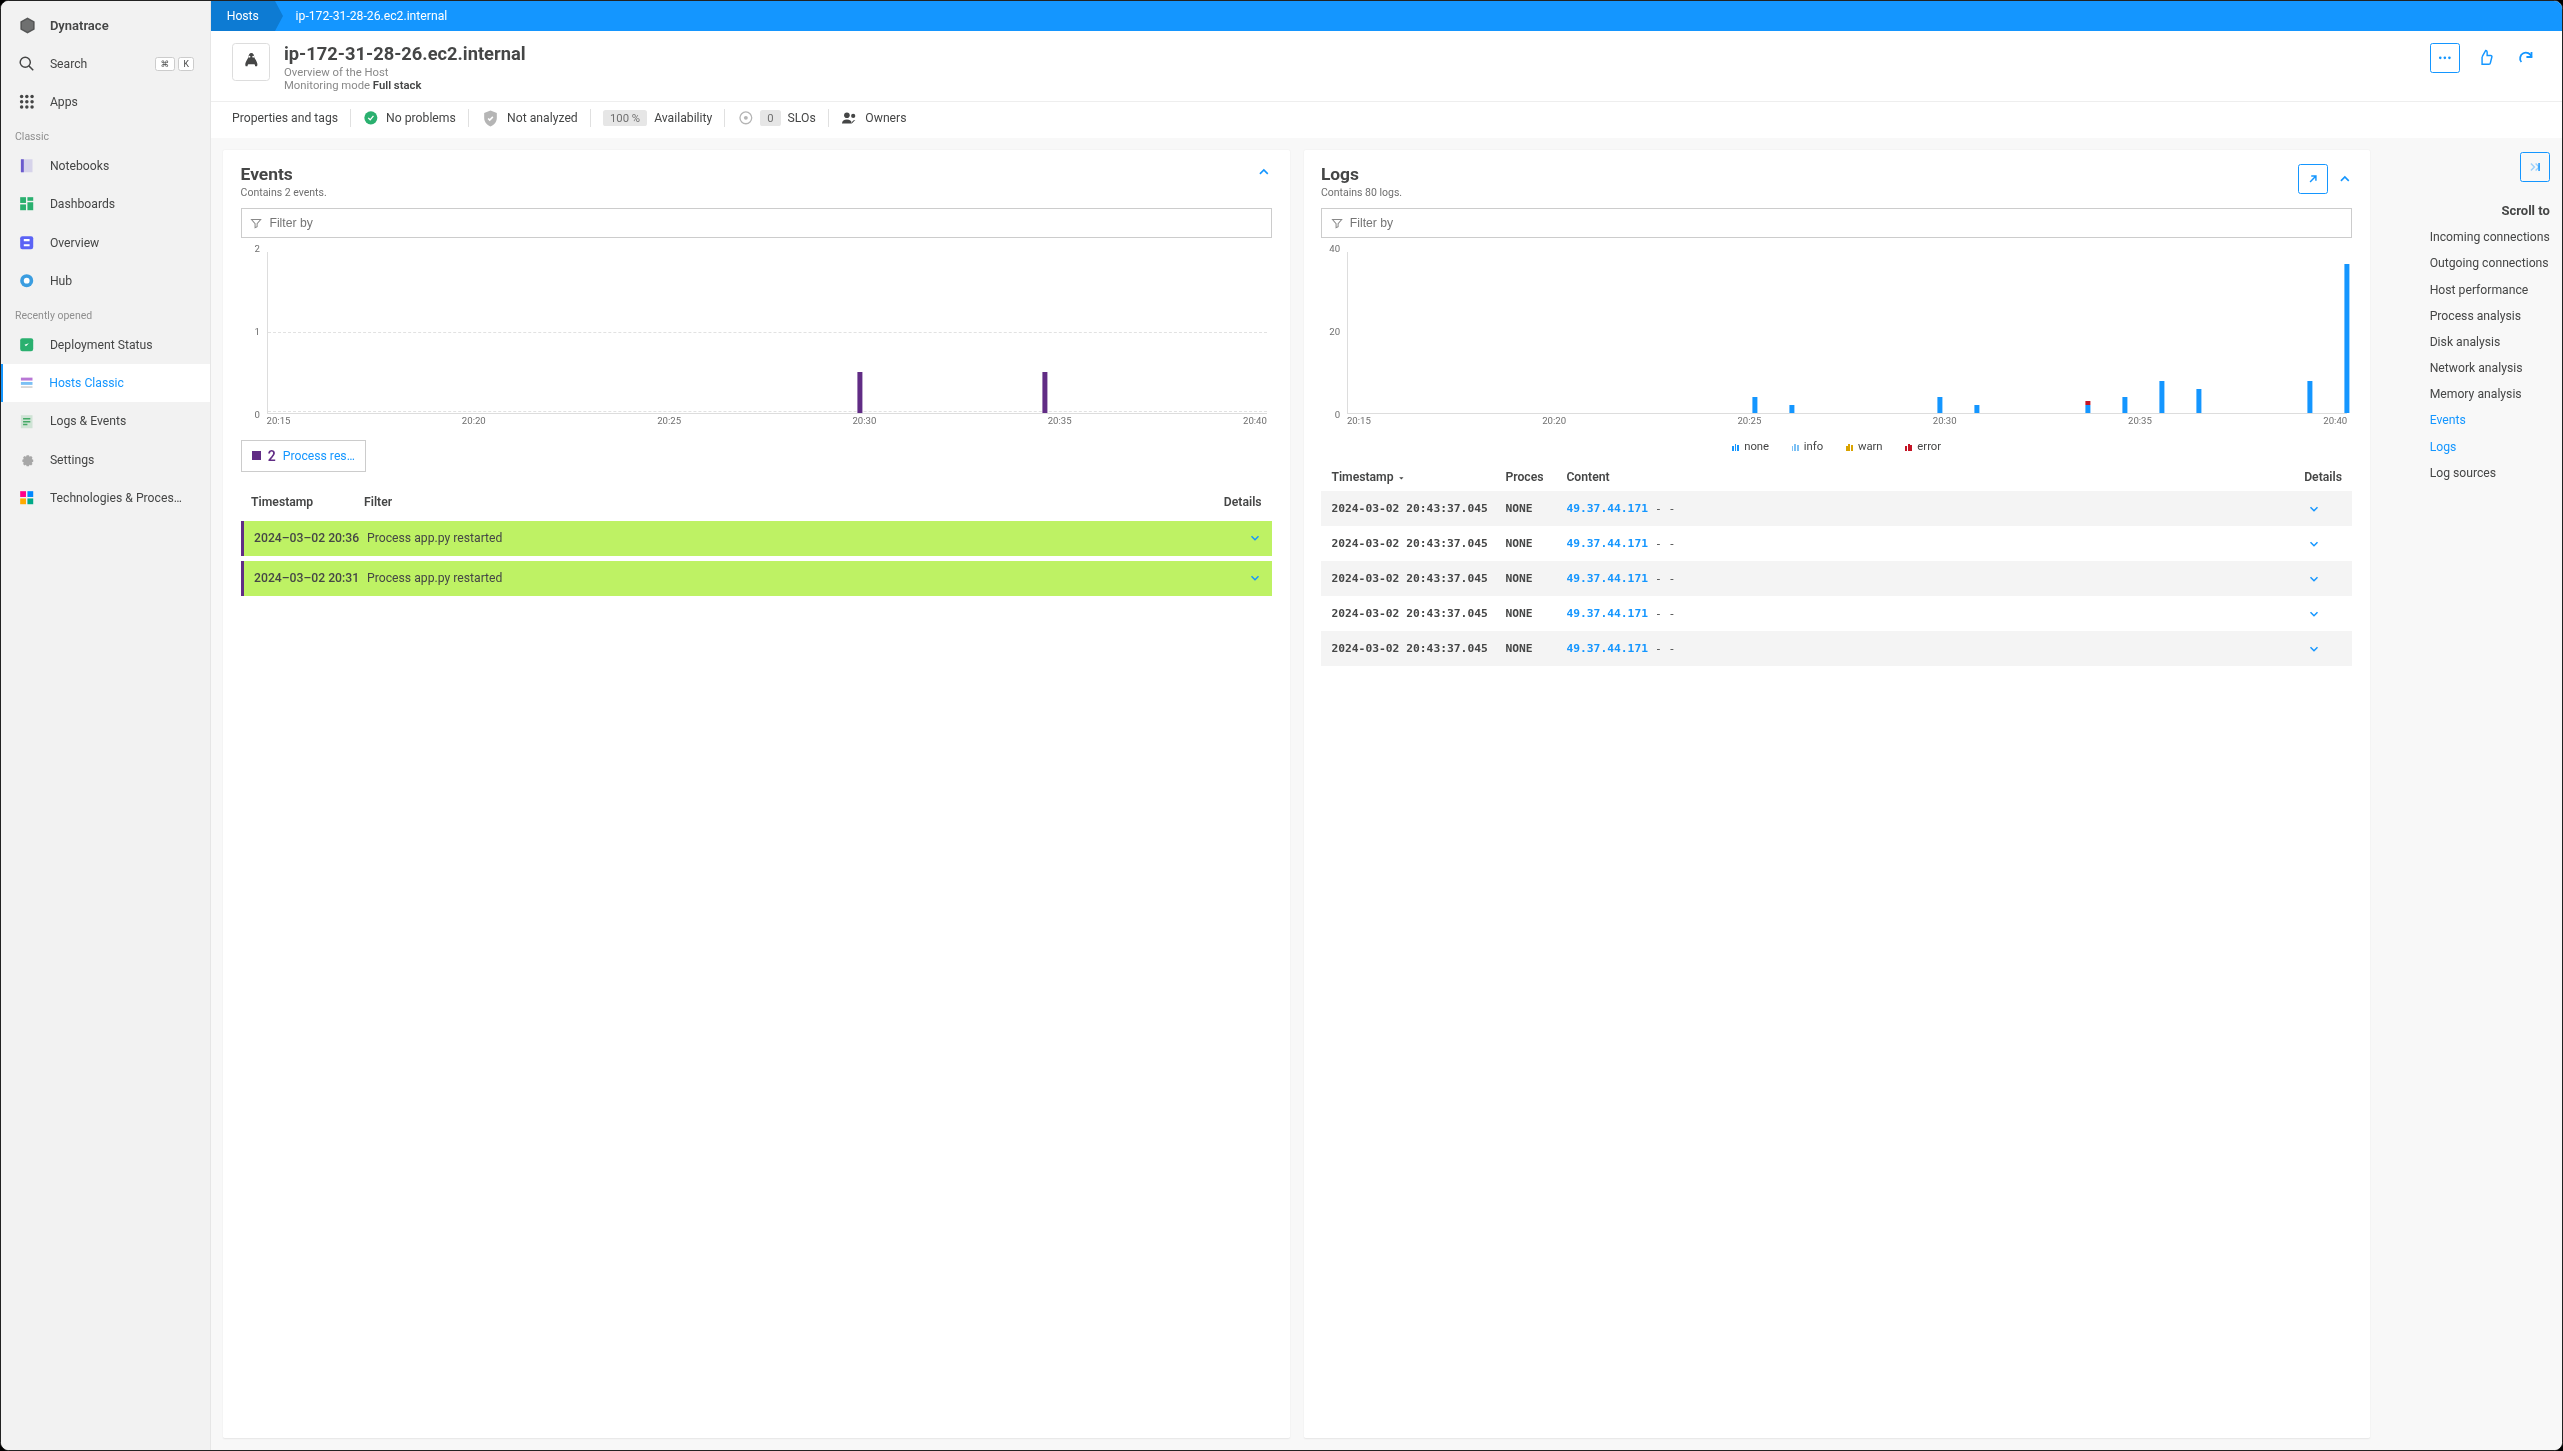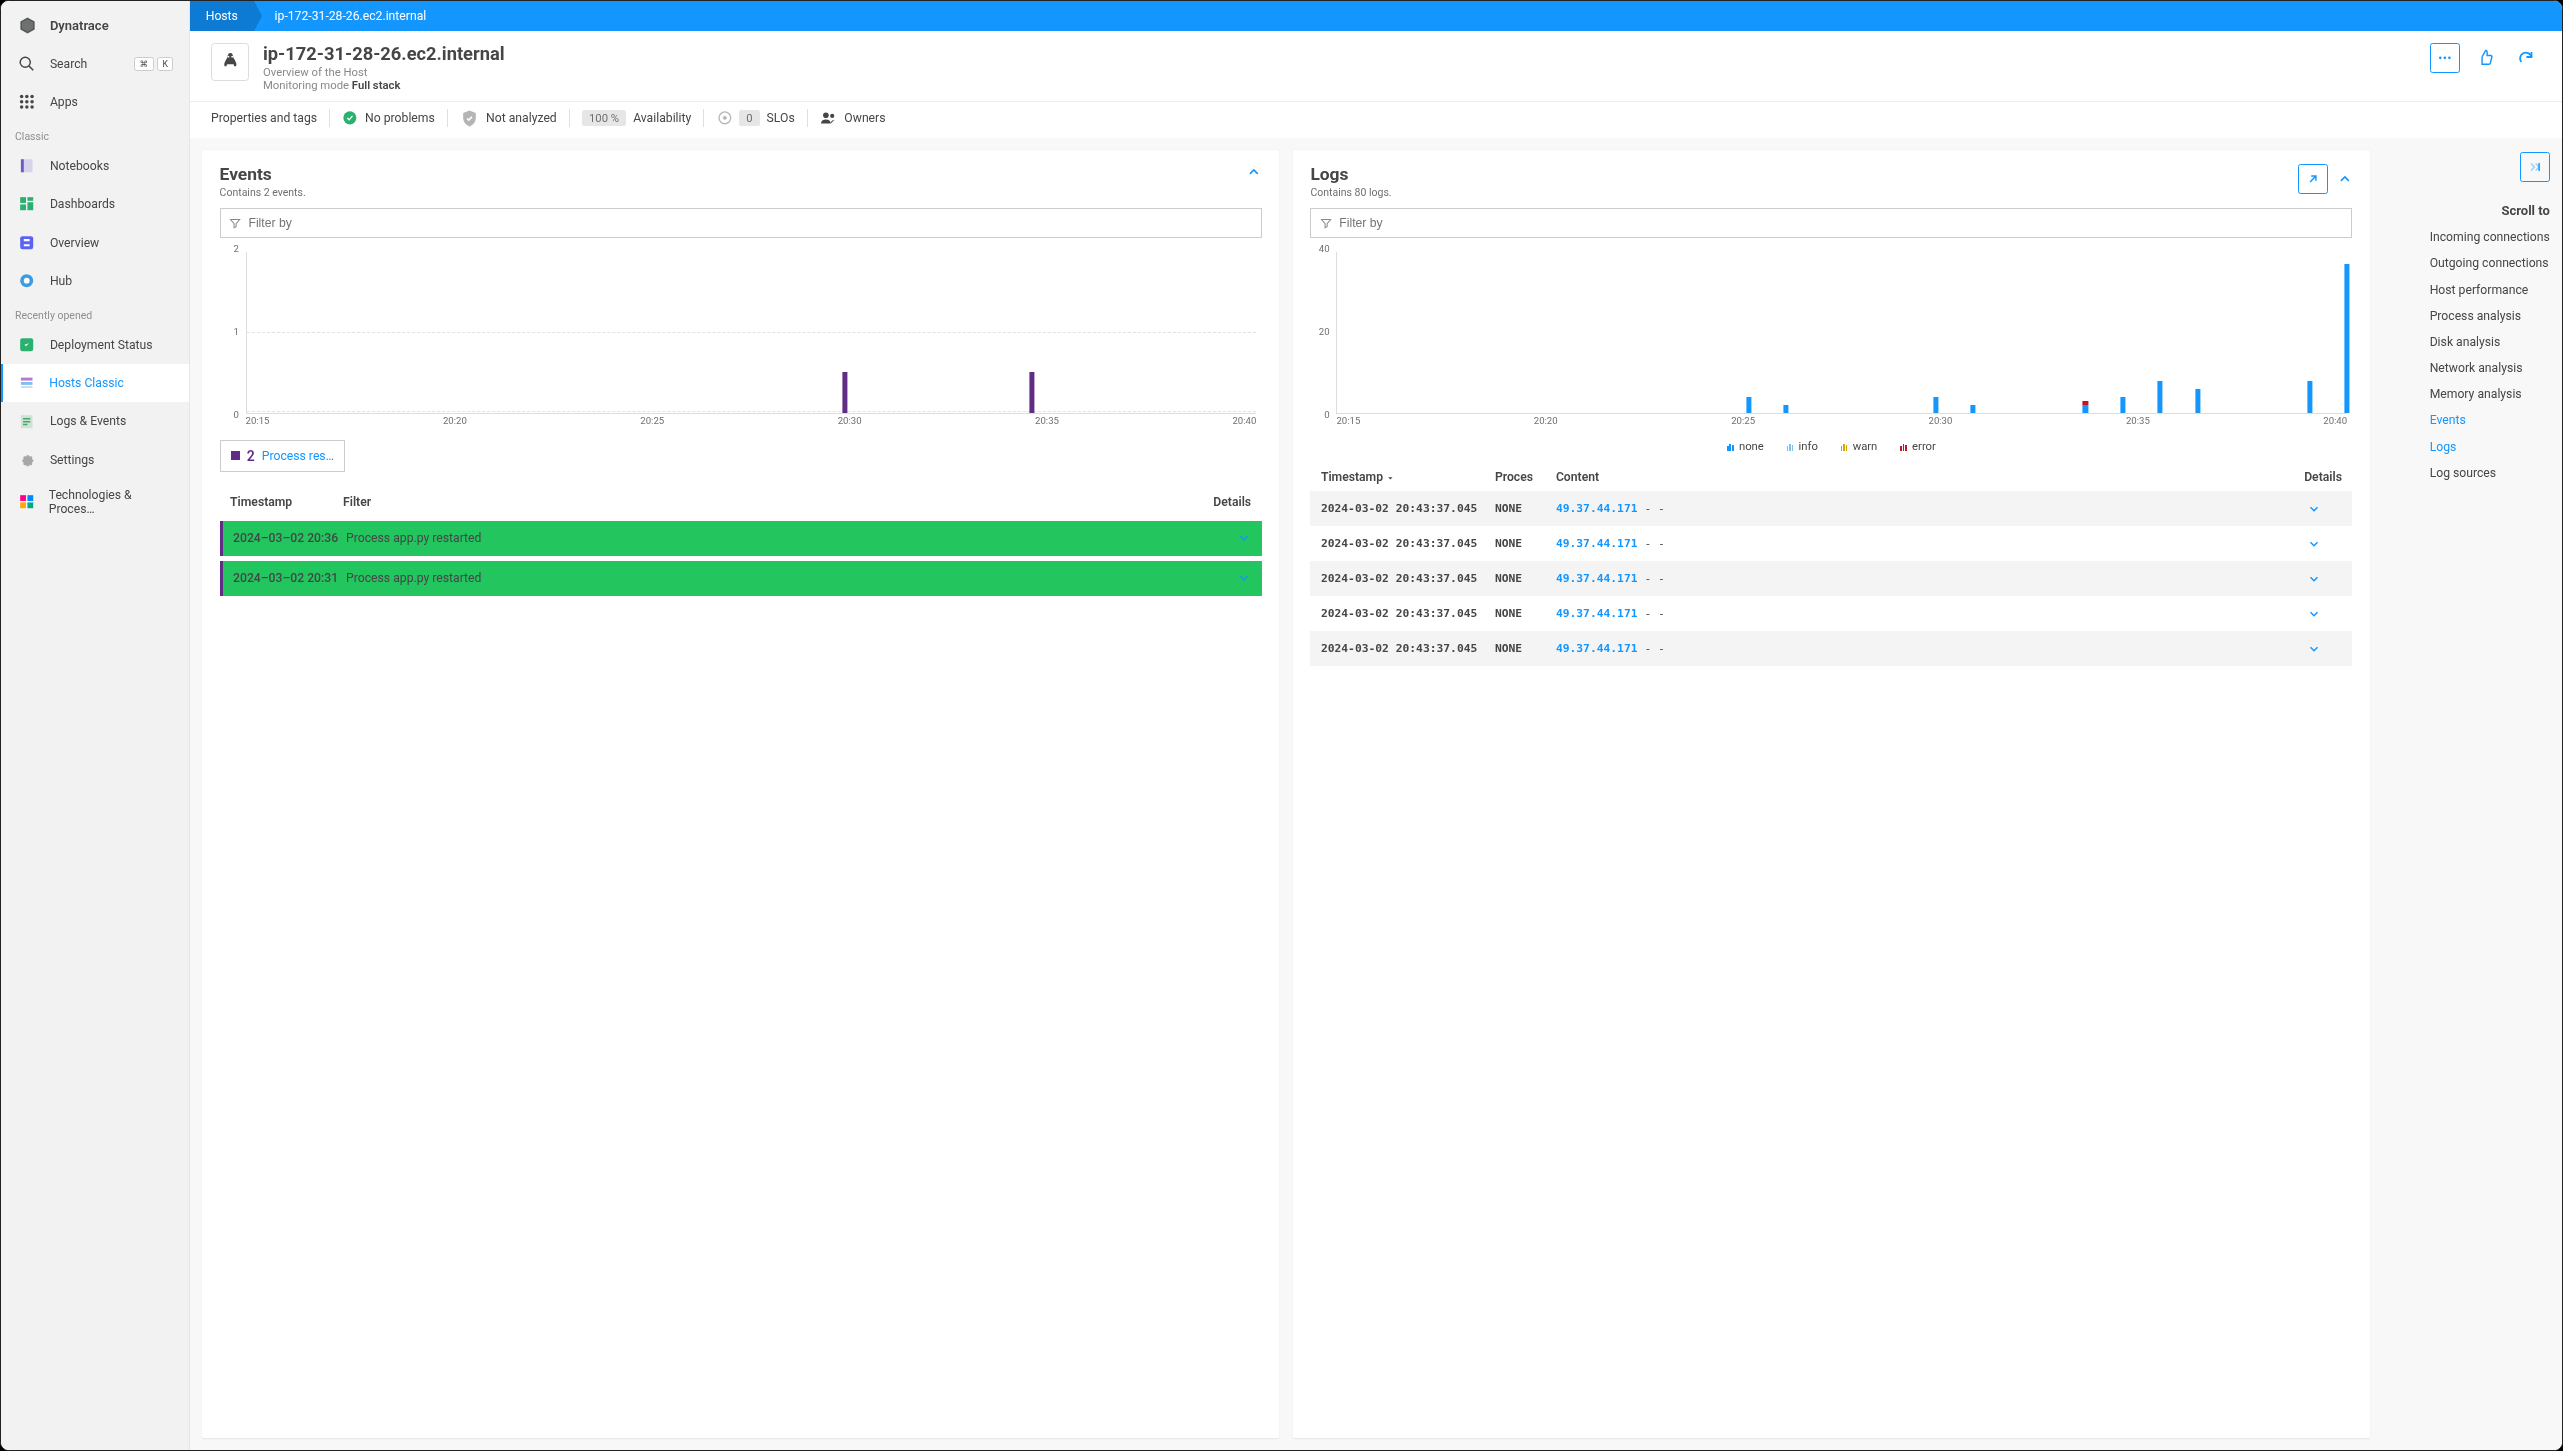--- a/index.html
+++ b/index.html
@@ -1,18 +1,18 @@
 <!DOCTYPE html>
 <html style="font-size:14px"><head>
 <meta charset="utf-8">
 <style>
 * { box-sizing: border-box; margin: 0; padding: 0; }
 body { font-family: -apple-system, BlinkMacSystemFont, "Segoe UI", Roboto, sans-serif; font-size: 12.2px; color: #454646; background: #000; overflow: hidden; }
 .app { display: flex; height: 100vh; width: 100vw; border-radius: 8.7px; overflow: hidden; background: #f2f2f2; border: 0.9px solid #222; }
-.sidebar { width: 189px; background: #f2f2f2; display: flex; flex-direction: column; border-right: 0.9px solid #e6e6e6; }
+.sidebar { width: 210px; background: #f2f2f2; display: flex; flex-direction: column; border-right: 0.9px solid #e6e6e6; }
 .side-item { display: flex; align-items: center; gap: 12.2px; padding: 8.7px 15.7px; font-size: 12.2px; color: #454646; cursor: pointer; }
 .side-item .icon { width: 21px; height: 21px; display: flex; align-items: center; justify-content: center; }
 .side-item.brand { font-weight: 600; font-size: 13px; padding-top: 14px; }
 .side-section { font-size: 10.5px; color: #8f8f8f; padding: 8.7px 14px 3.5px; }
 .side-item.active { color: #1496ff; background: #fff; border-left: 2.6px solid #1496ff; padding-left: 13px; }
 .side-bottom { margin-top: auto; border-top: 0.9px solid #e6e6e6; }
 .kbd { display: flex; gap: 3.5px; margin-left: auto; }
 .kbd span { border: 0.9px solid #ccc; border-radius: 2.6px; font-size: 8.7px; padding: 0.9px 4.4px; background: #fff; }
 .sidebar-pad { height: 33px; background: #bfbfbf; margin: 7px 10.5px; }
 .main { flex: 1; display: flex; flex-direction: column; overflow: hidden; }
@@ -51,21 +51,21 @@
 .chart-box { width: 100%; height: 100%; border-left: 0.9px solid #ddd; border-bottom: 0.9px solid #ddd; position: relative; }
 .grid-line { position: absolute; left: 0; right: 0; border-top: 0.9px dashed #e2e2e2; }
 .bar { position: absolute; bottom: 0; width: 5.2px; transform: translateX(-50%); }
 .events-legend { margin-top: 8.7px; }
 .evt-chip { display: inline-flex; align-items: center; gap: 7px; border: 0.9px solid #ccc; padding: 7px 10.5px; font-size: 12.2px; cursor: pointer; }
 .sq { width: 8.7px; height: 8.7px; background: #612c85; }
 .evt-chip .count { color: #612c85; font-weight: 600; font-size: 14px; }
 .evt-chip .label { color: #1496ff; }
 .table { margin-top: 15.7px; }
 .th-row { display: flex; padding: 7px 10.5px; font-weight: 600; font-size: 12.2px; }
-.evt-row { display: flex; align-items: center; padding: 10.5px 10.5px; background: #22c55e; margin-top: 5.2px; border-left: 3.5px solid #612c85; }
+.evt-row { display: flex; align-items: center; padding: 10.5px 10.5px; background: #bef264; margin-top: 5.2px; border-left: 3.5px solid #612c85; }
 .evt-row .ts { width: 113px; font-weight: 500; }
 .evt-row .name { flex: 1; }
 .evt-row .chev { color: #1496ff; }
 .logs-legend { display: flex; gap: 22.7px; justify-content: center; margin-top: 8.7px; font-size: 11.3px; }
 .logs-legend .item { display: flex; align-items: center; gap: 5.2px; }
 .mini-bars { display: flex; gap: 0.9px; align-items: flex-end; height: 8.7px; }
 .mini-bars span { width: 1.7px; }
 .log-th { display: flex; padding: 7px 10.5px; font-weight: 600; font-size: 12.2px; margin-top: 10.5px; }
 .log-row { display: flex; align-items: center; padding: 10.5px 10.5px; font-family: ui-monospace, Menlo, monospace; font-size: 11.3px; }
 .log-row:nth-child(odd) { background: #f4f4f4; }

